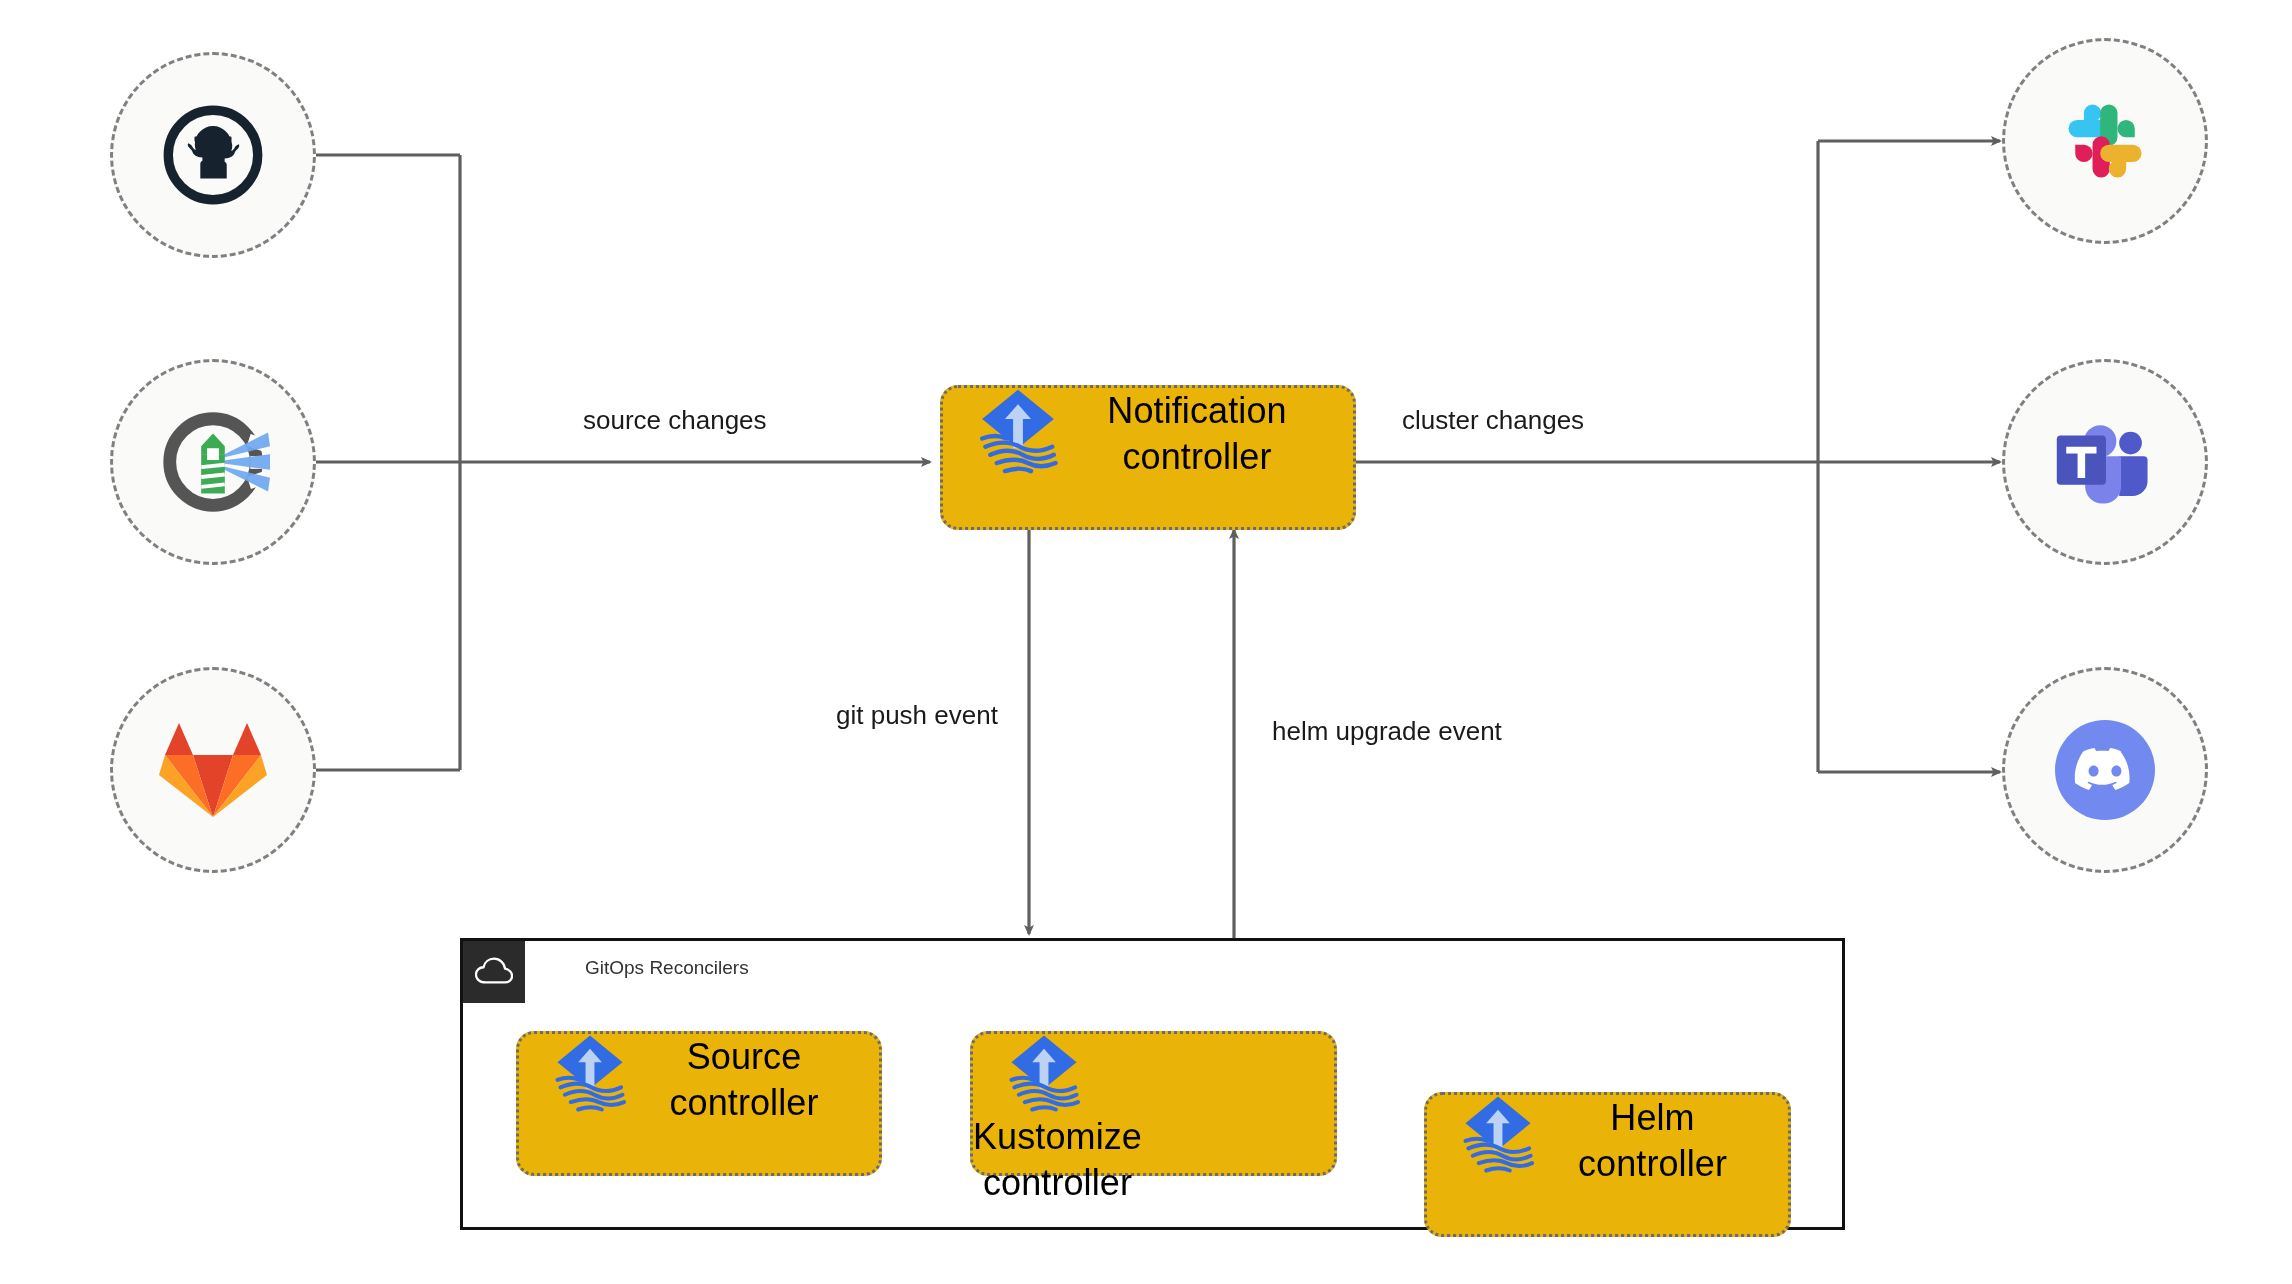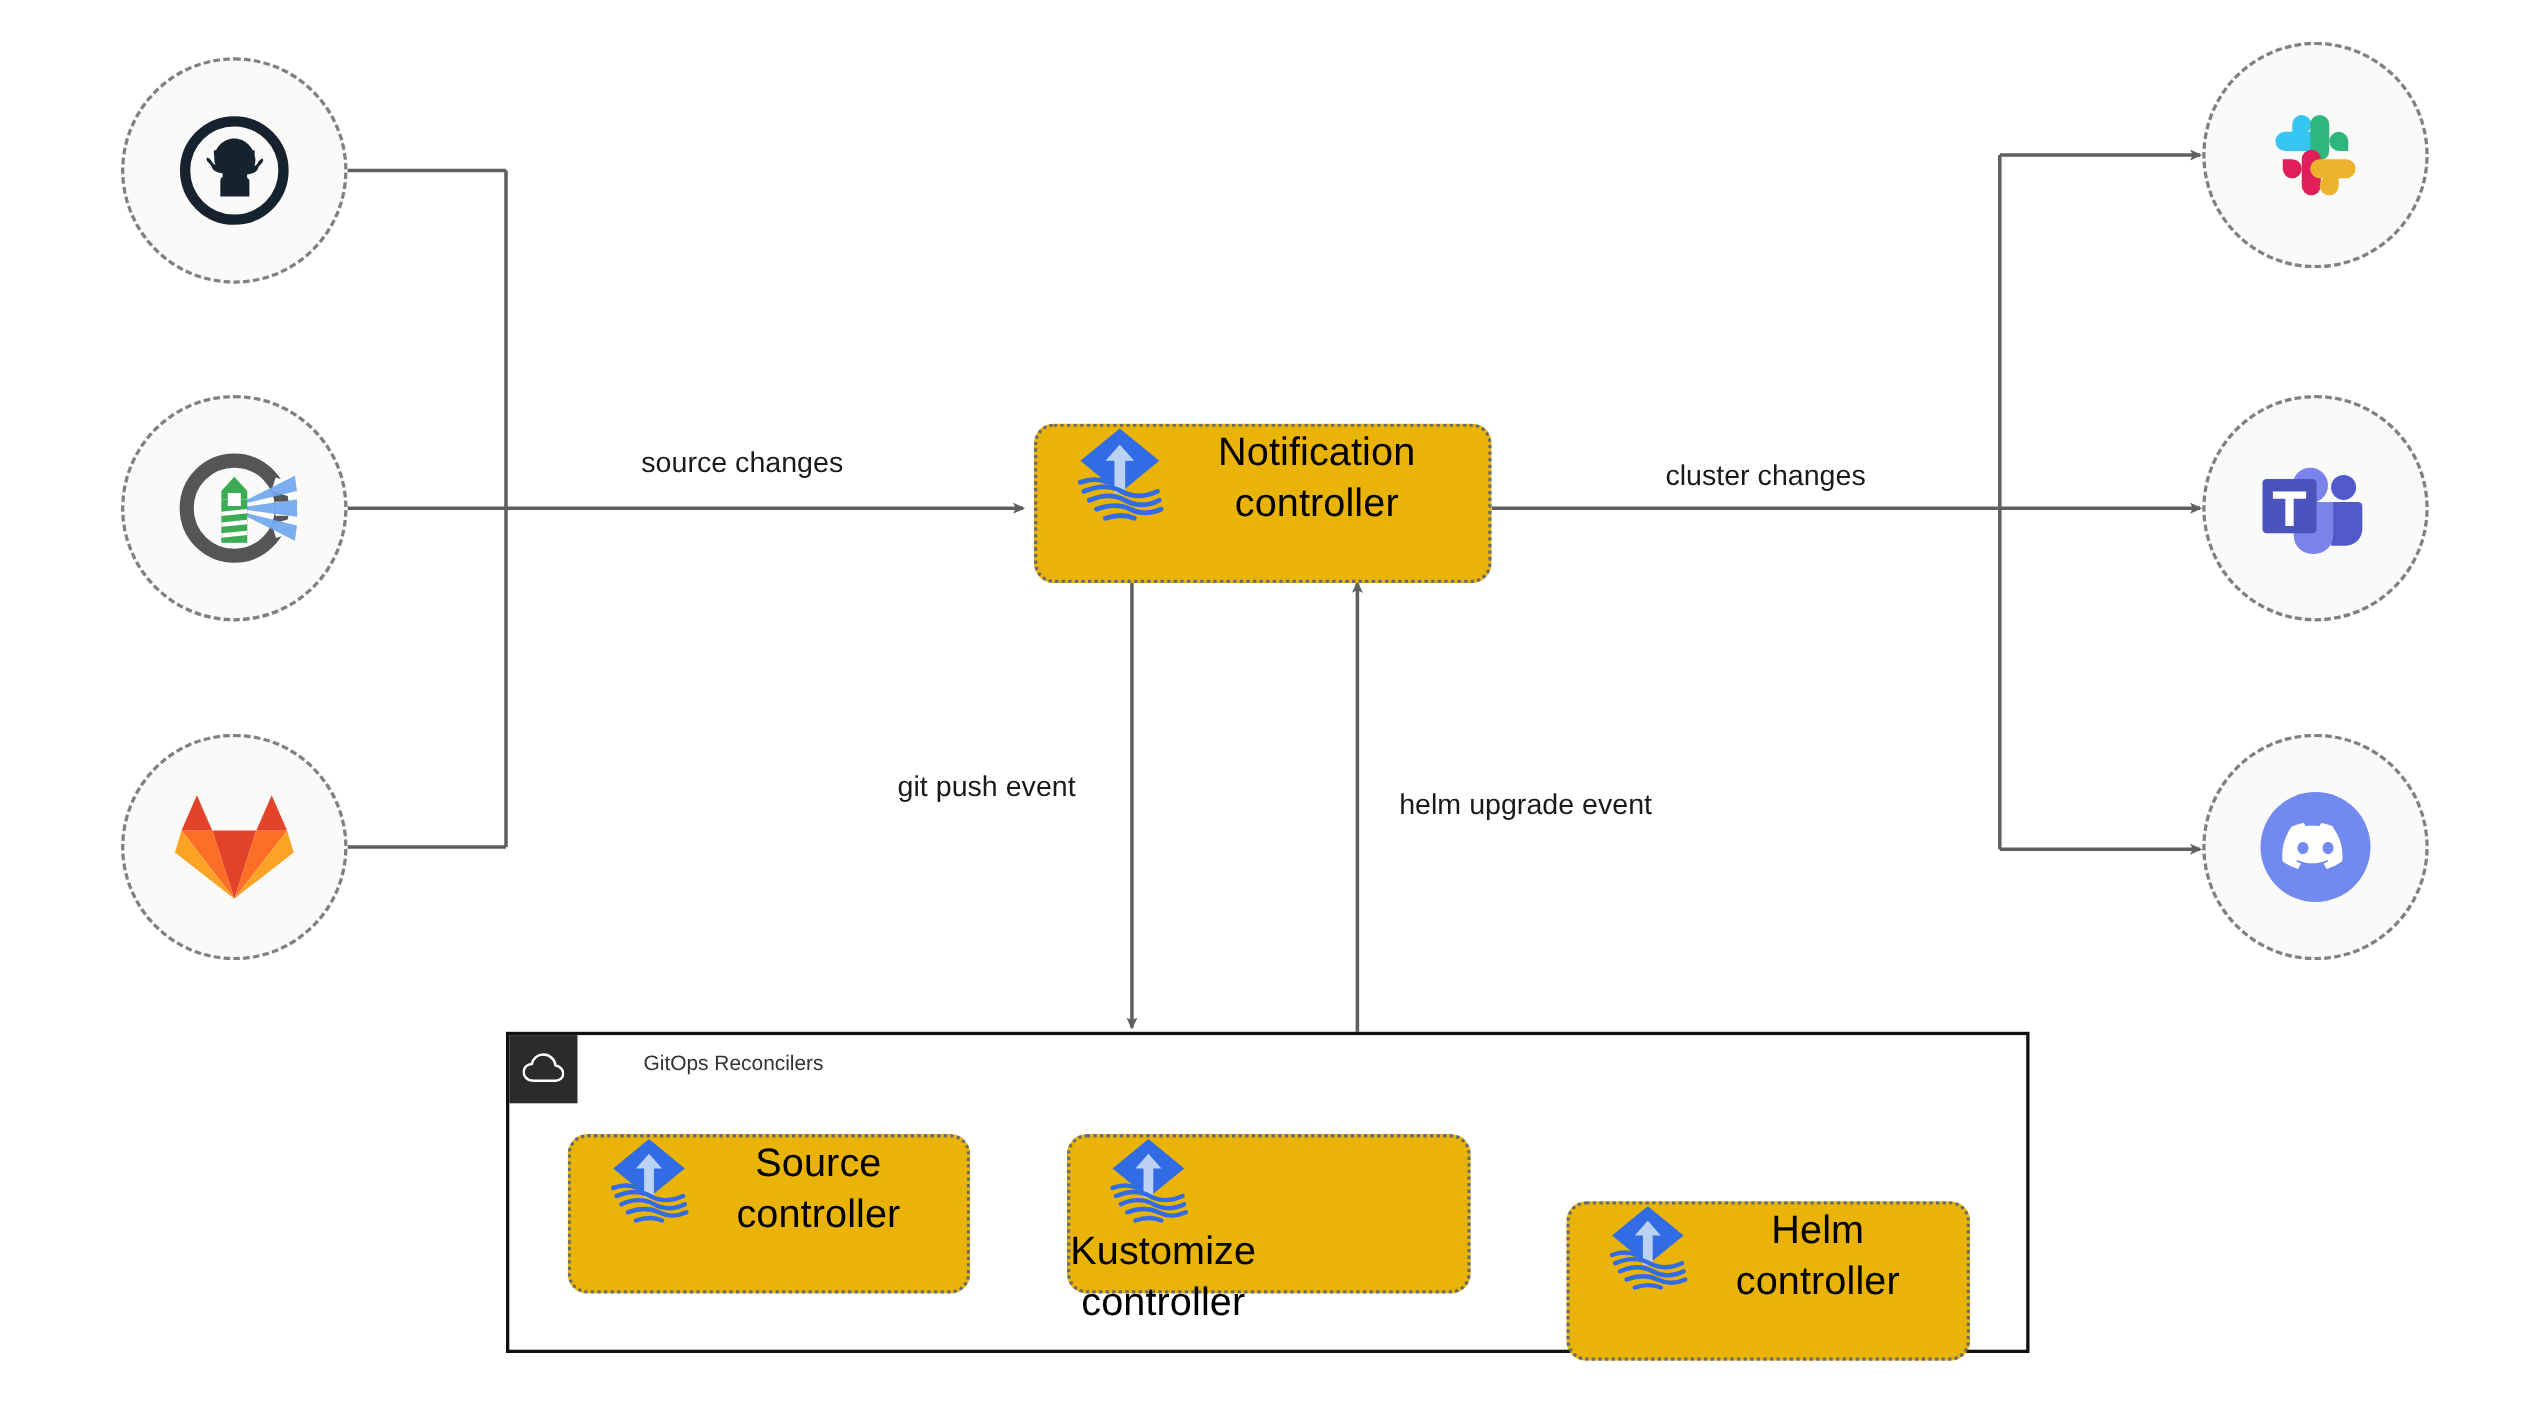--- a/index.html
+++ b/index.html
@@ -171,23 +171,23 @@
 
   <div class="node-circle" style="left:2002px;top:667px;width:206px;height:206px;">
     <svg class="logo" width="110" height="110" viewBox="0 0 110 110">
       <circle cx="55" cy="55" r="50" fill="#7289f0"></circle>
       <path fill="#ffffff" d="M71.5 36.5c-3.6-1.6-7.4-2.8-11.4-3.4-.5.9-1.1 2.1-1.5 3-4.2-.6-8.4-.6-12.6 0-.4-.9-1-2.1-1.5-3-4 .6-7.8 1.8-11.4 3.4-7.2 10.7-9.1 21.1-8.1 31.4 4.8 3.5 9.4 5.6 14 7 1.1-1.5 2.1-3.2 3-4.9-1.6-.6-3.2-1.4-4.6-2.3.4-.3.8-.6 1.1-.9 8.9 4.1 18.5 4.1 27.3 0 .4.3.7.6 1.1.9-1.5.9-3 1.7-4.6 2.3.9 1.7 1.9 3.3 3 4.9 4.6-1.4 9.2-3.6 14-7 1.2-12-2-22.3-8.8-31.4zM43.6 61.6c-2.7 0-5-2.5-5-5.6s2.2-5.6 5-5.6 5.1 2.5 5 5.6c0 3.1-2.2 5.6-5 5.6zm22.8 0c-2.7 0-5-2.5-5-5.6s2.2-5.6 5-5.6 5.1 2.5 5 5.6c0 3.1-2.2 5.6-5 5.6z"></path>
     </svg>
   </div>
 
   <div class="edge-label" style="left:583px;top:405px;">source changes</div>
 
-  <div class="edge-label" style="left:1514px;top:405px;margin-top:12px;">cluster changes</div>
-
-  <div class="edge-label" style="left:816px;top:700px;">git push event</div>
+  <div class="edge-label" style="left:1402px;top:405px;">cluster changes</div>
+
+  <div class="edge-label" style="left:836px;top:700px;">git push event</div>
 
   <div class="edge-label" style="left:1272px;top:716px;">helm upgrade event</div>
 
   <div class="group-box" style="left:460px;top:938px;width:1385px;height:292px;">
     <div class="group-tab">
       <svg width="38" height="30" viewBox="0 0 40 30">
         <path d="M11 26 C4 26 1 21.5 1 17.5 C1 13.5 4.5 10 9 10 C10 4.5 14.5 1 20 1 C26 1 31 5.5 31.6 11.5 C36 12.2 39 15.6 39 19.2 C39 23 35.8 26 31.5 26 Z" fill="none" stroke="#ffffff" stroke-width="2.4" stroke-linejoin="round"></path>
       </svg>
     </div>
     <div class="group-title">GitOps Reconcilers</div>

